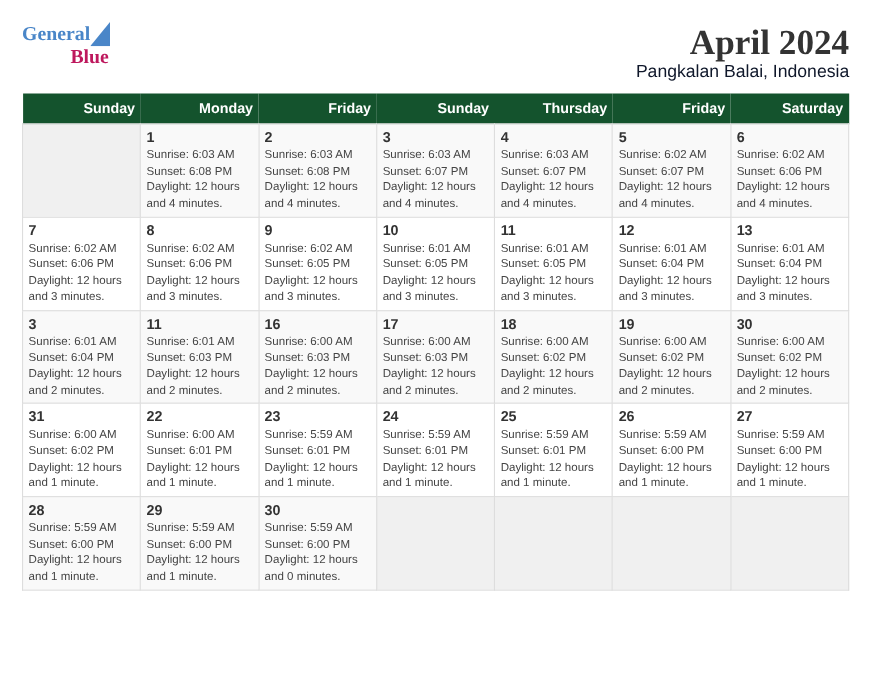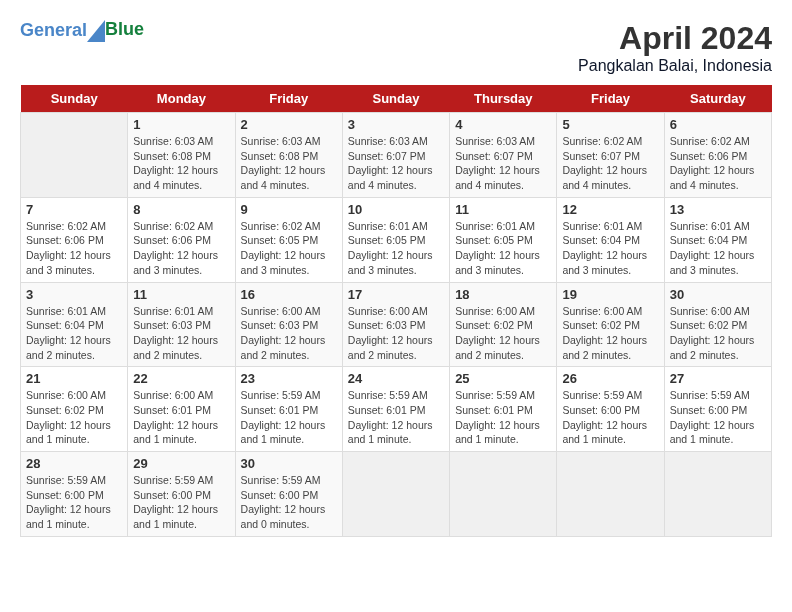--- a/index.html
+++ b/index.html
@@ -29,36 +29,37 @@
     .logo-text span {
       color: #4a86c8;
     }
     .title-block {
       text-align: right;
     }
     .title-block h1 {
       font-size: 32px;
       font-weight: bold;
       color: #333;
+      font-family: Liberation Serif, serif;
     }
     .title-block h2 {
       font-size: 16px;
       font-weight: normal;
       color: #0f172a;
     }
     table {
       width: 100%;
       border-collapse: collapse;
       font-size: 11px;
     }
     thead tr th {
-      background-color: #b91c1c;
+      background-color: #14532d;
       color: white;
       padding: 6px 5px;
-      text-align: center;
+      text-align: right;
       font-size: 13px;
       font-weight: bold;
     }
     tbody tr td {
       border: 1px solid #ddd;
       vertical-align: top;
       padding: 4px 5px;
       min-height: 80px;
       width: 14.28%;
     }
@@ -82,30 +83,30 @@
     }
     .empty-cell {
       background-color: #f0f0f0 !important;
     }
   </style>
 </head>
 <body>
 
 <div class="header">
   <div class="logo">
-    <div style="display:flex; align-items:center;">
+    <div style="display:flex; flex-direction:column; align-items:center;font-family:Liberation Serif, serif;">
       <div style="display:flex; align-items:center;">
         <span class="logo-text">
           <span>General</span>
         </span>
         <svg width="18" height="22" viewBox="0 0 18 22">
           <polygon points="0,22 18,22 18,0" fill="#4a86c8"></polygon>
         </svg>
       </div>
-      <span class="logo-text" style="color:#15803d; align-self:flex-start;">Blue</span>
+      <span class="logo-text" style="color:#be185d; align-self:flex-start;margin-left:44px;">Blue</span>
     </div>
   </div>
   <div class="title-block">
     <h1>April 2024</h1>
     <h2>Pangkalan Balai, Indonesia</h2>
   </div>
 </div>
 
 <table>
   <thead>
@@ -262,21 +263,21 @@
         <td>
           <span class="day-num">30</span>
           <div class="day-info" style="white-space: pre-line;">Sunrise: 6:00 AM
 Sunset: 6:02 PM
 Daylight: 12 hours
 and 2 minutes.</div>
         </td>
       </tr>
       <tr>
         <td>
-          <span class="day-num">21</span>
+          <span class="day-num">31</span>
           <div class="day-info" style="white-space: pre-line;">Sunrise: 6:00 AM
 Sunset: 6:02 PM
 Daylight: 12 hours
 and 1 minute.</div>
         </td>
         <td>
           <span class="day-num">22</span>
           <div class="day-info" style="white-space: pre-line;">Sunrise: 6:00 AM
 Sunset: 6:01 PM
 Daylight: 12 hours

